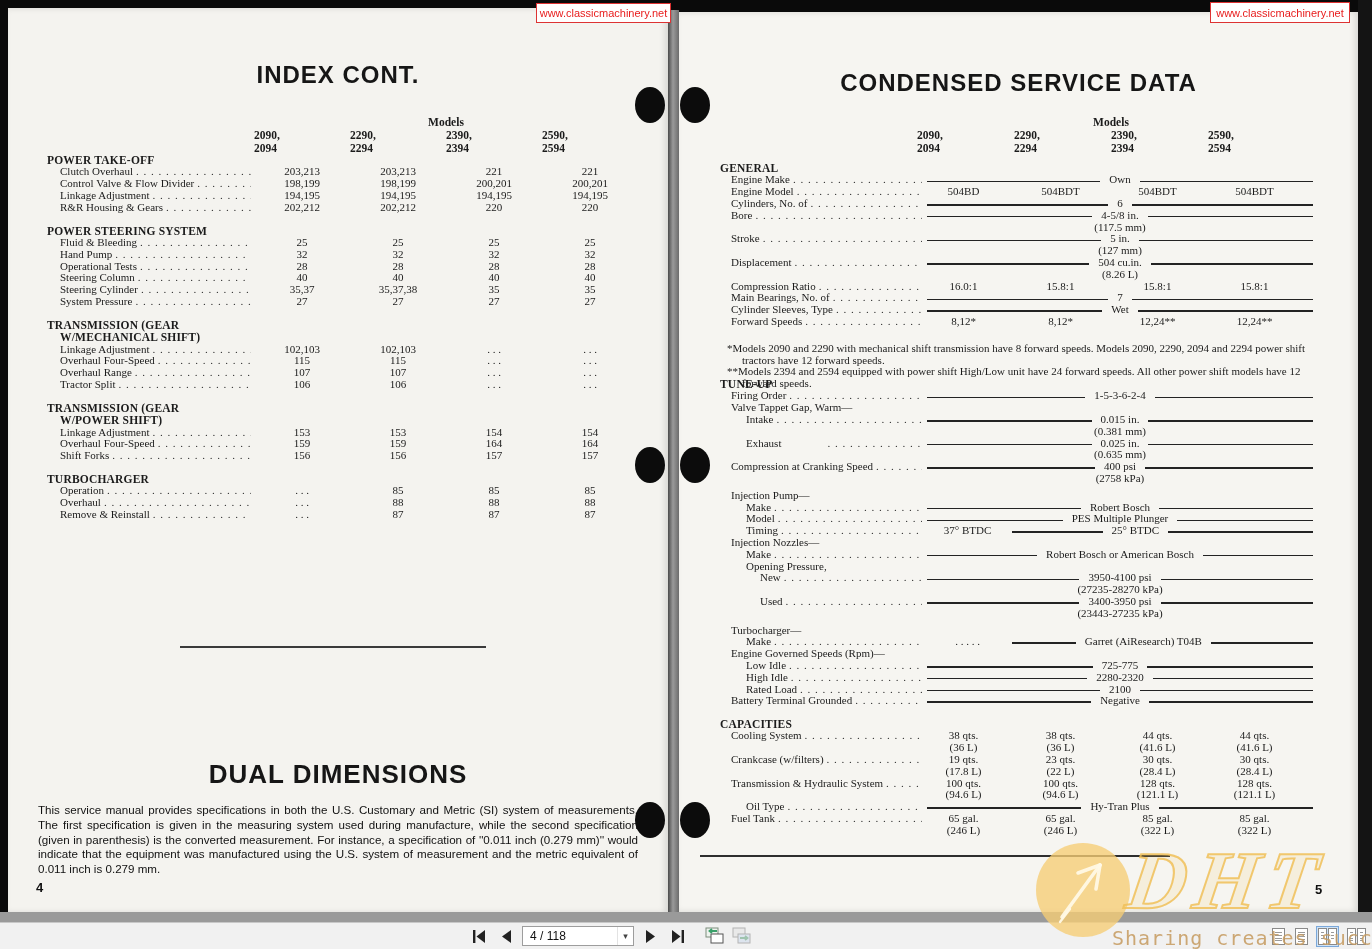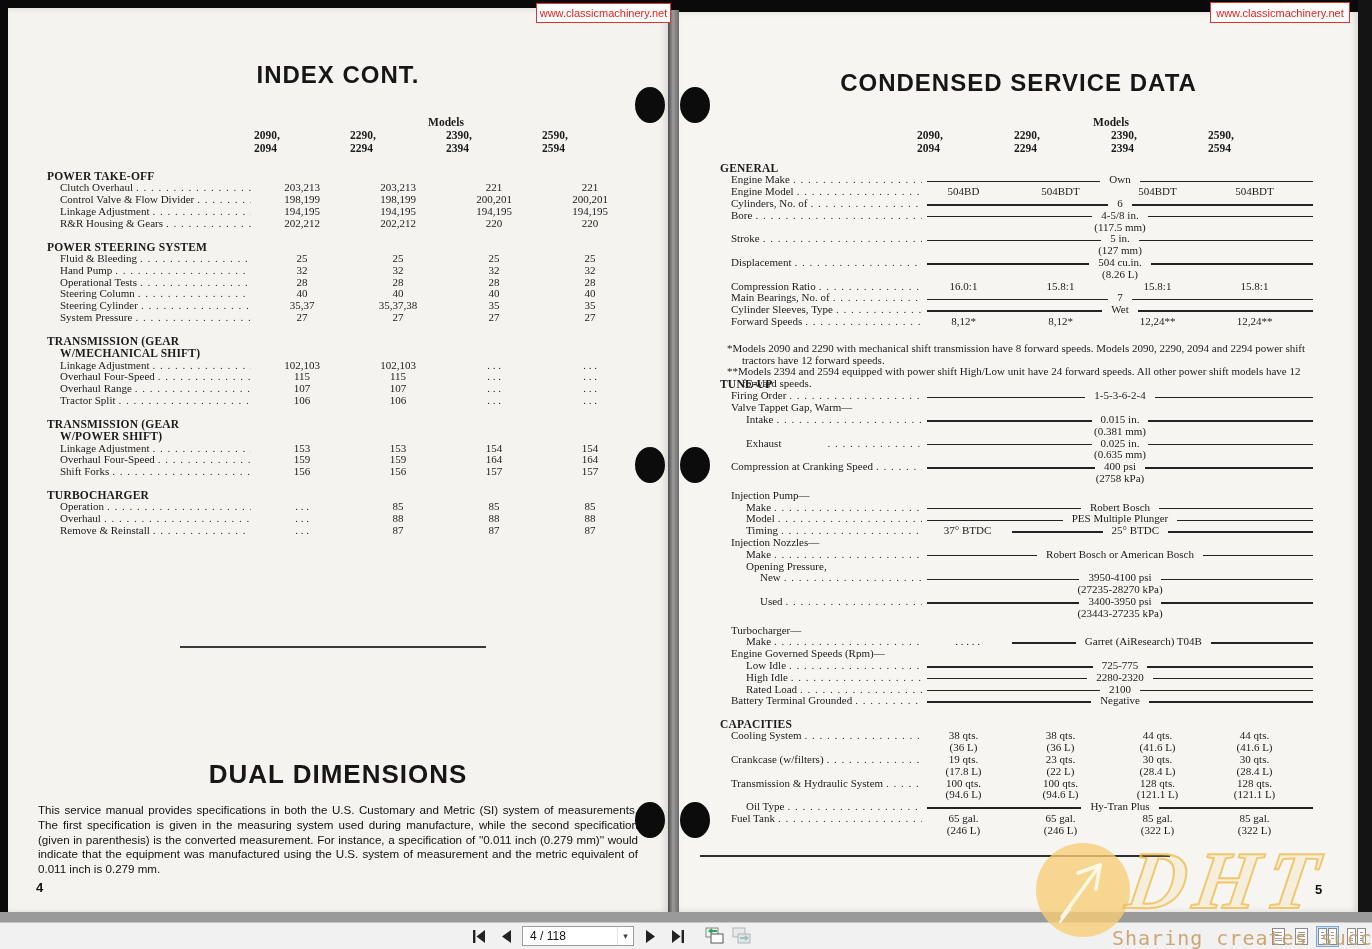--- a/index.html
+++ b/index.html
@@ -26,21 +26,21 @@
 
   
   .models{position:absolute;}
   .m-label{text-align:center;font-weight:700;font-size:11.5px;line-height:12px;}
   .m-cols{display:flex;margin-top:1px;}
   .m-col{font-weight:700;font-size:11.5px;line-height:12.5px;}
   .ix .m-col{width:96px;} .sv .m-col{width:97px;}
 
   
   .ix-sections{position:absolute;top:146px;left:39px;width:596px;font-size:11px;line-height:11.8px;}
-  .ix-section{margin-top:11px;} .ix-section:first-child{margin-top:16px;}
+  .ix-section{margin-top:11px;} .ix-section:first-child{margin-top:0;}
   .sec-head{font-weight:700;font-size:11.5px;line-height:12.4px;letter-spacing:.2px;}
   .sec-head .h2{padding-left:13px;}
   .ix-row{display:flex;}
   .ix-labwrap{display:flex;width:207px;padding-left:13px;box-sizing:border-box;}
   .cells{display:flex;width:384px;}
   .cells .cell{width:96px;text-align:center;}
   .dots{flex:1;overflow:hidden;white-space:nowrap;margin:0 3px;color:#2e2e2e;}
   .dots::after{content:". . . . . . . . . . . . . . . . . . . . . . . . . . . . . . . . . . . . . .";letter-spacing:1px;}
   .ix-divider{position:absolute;top:638px;left:172px;width:306px;height:2px;background:#3a3a3a;}
 

